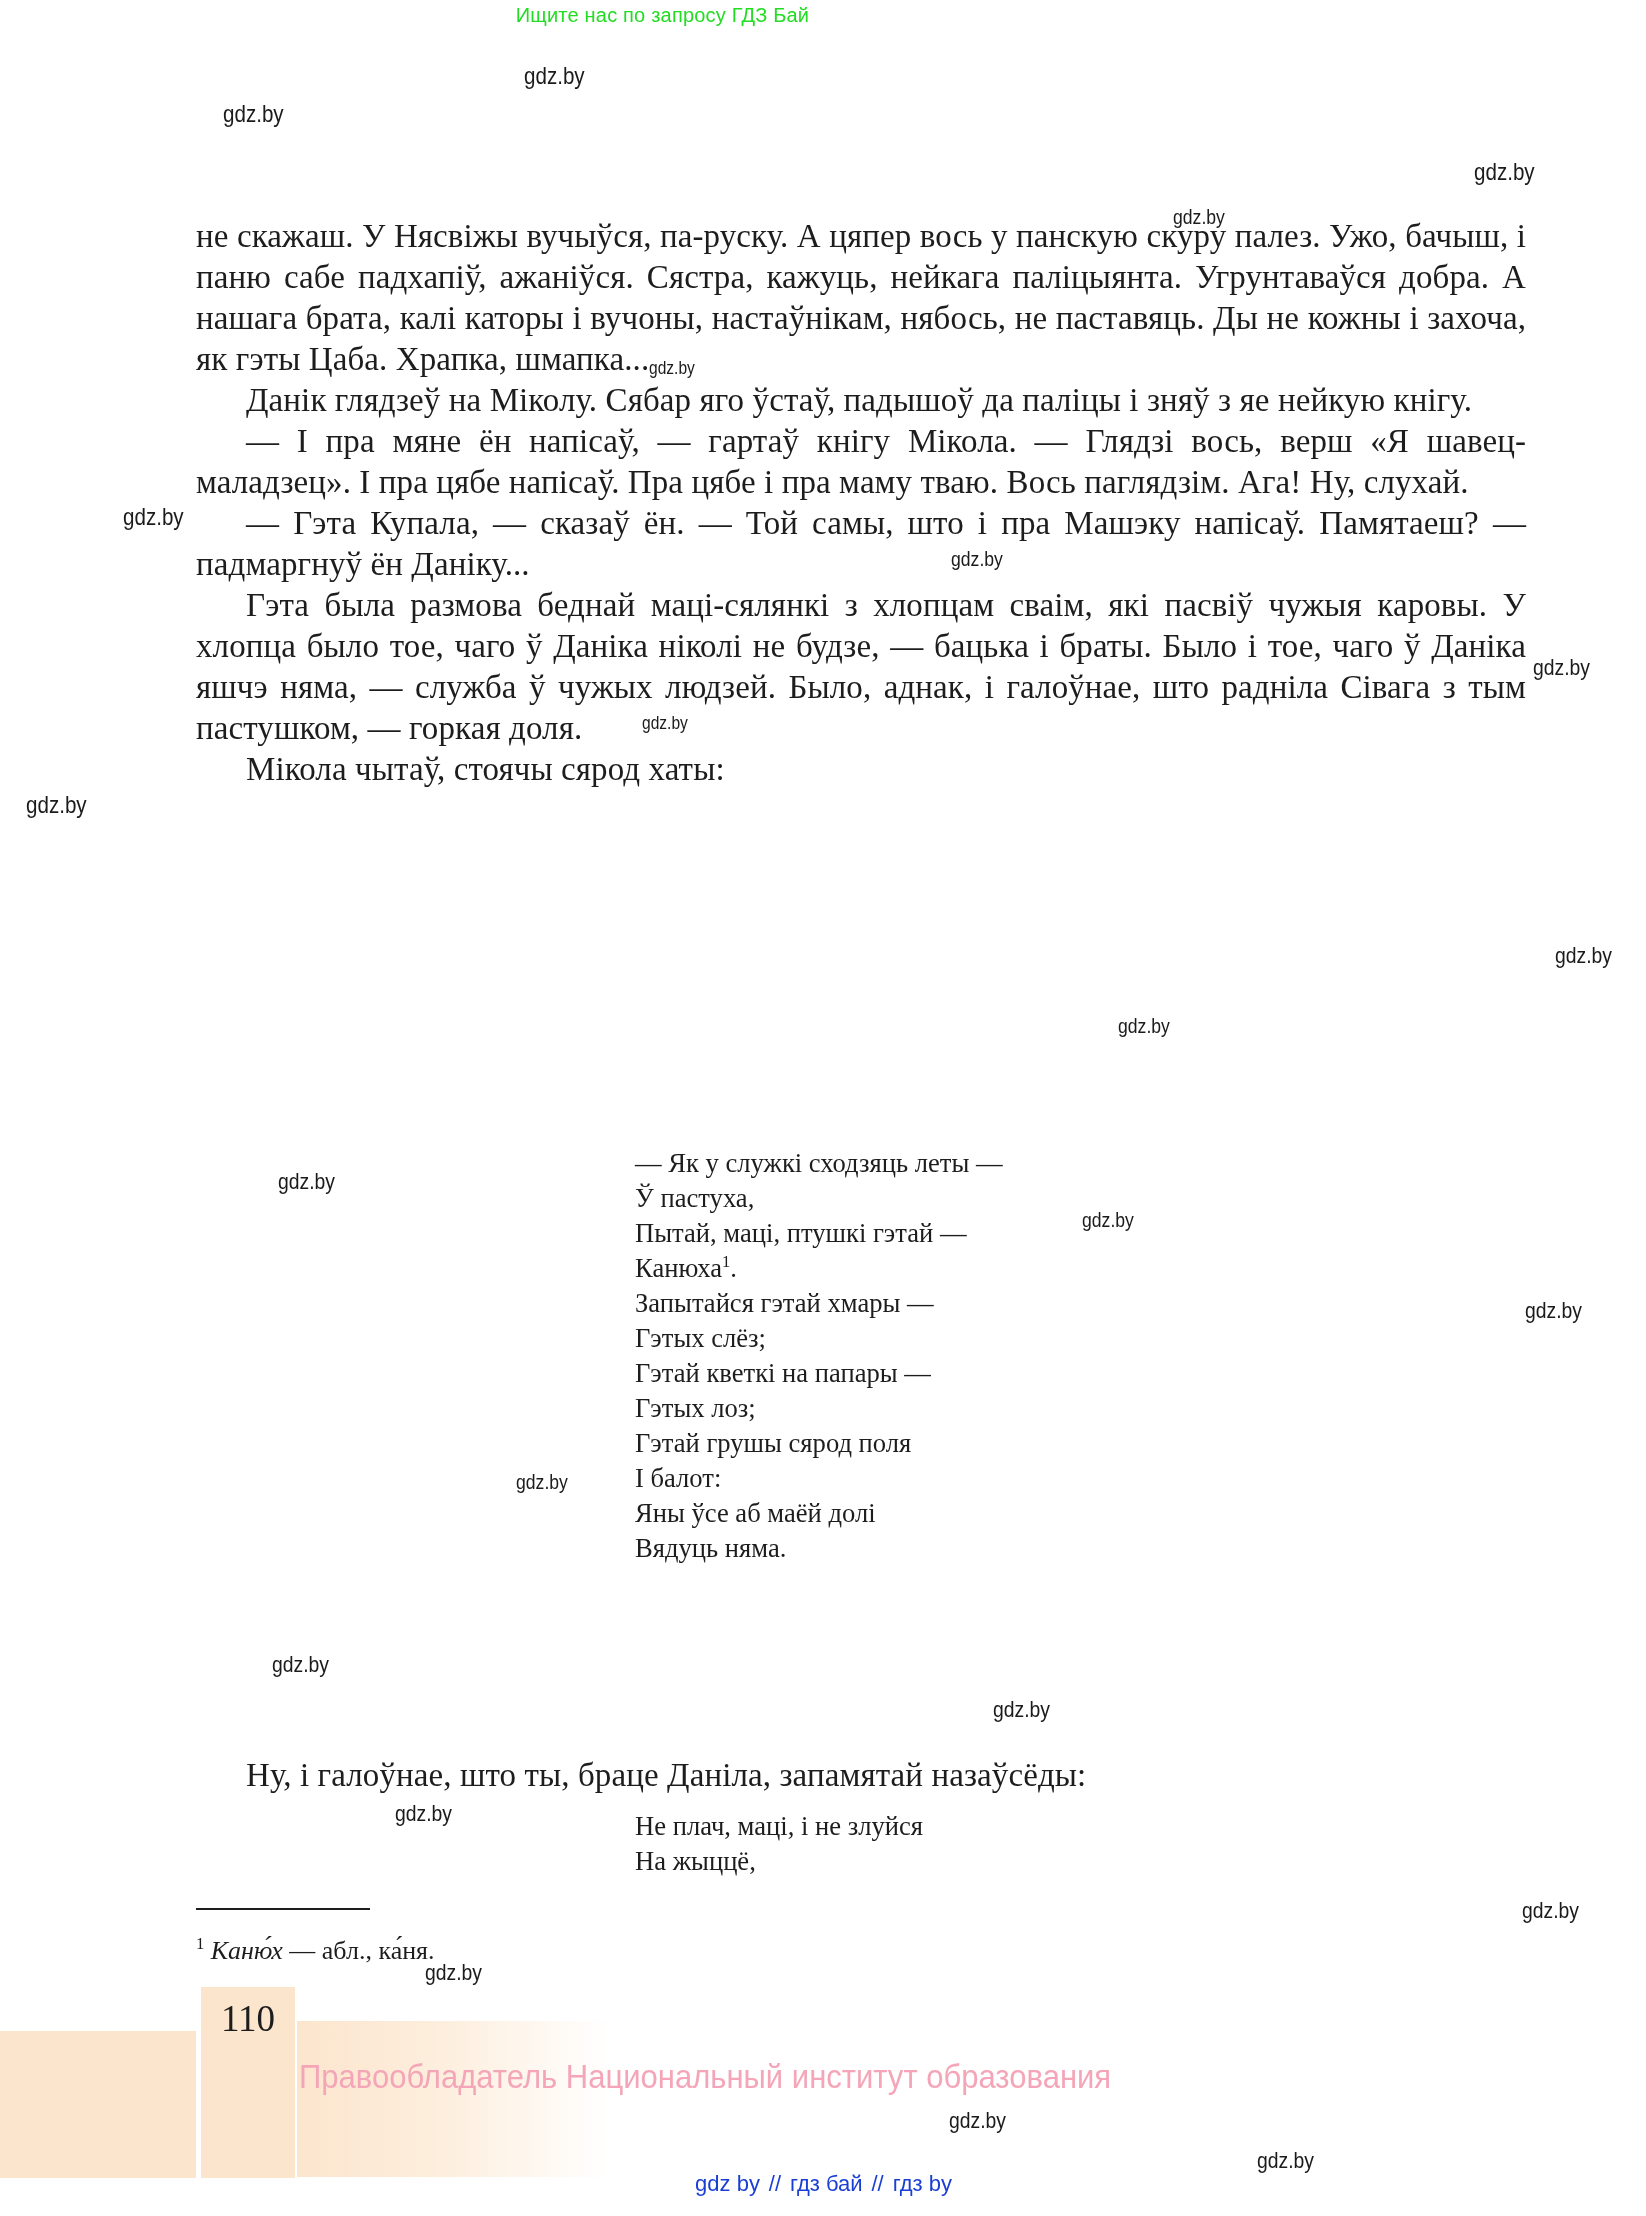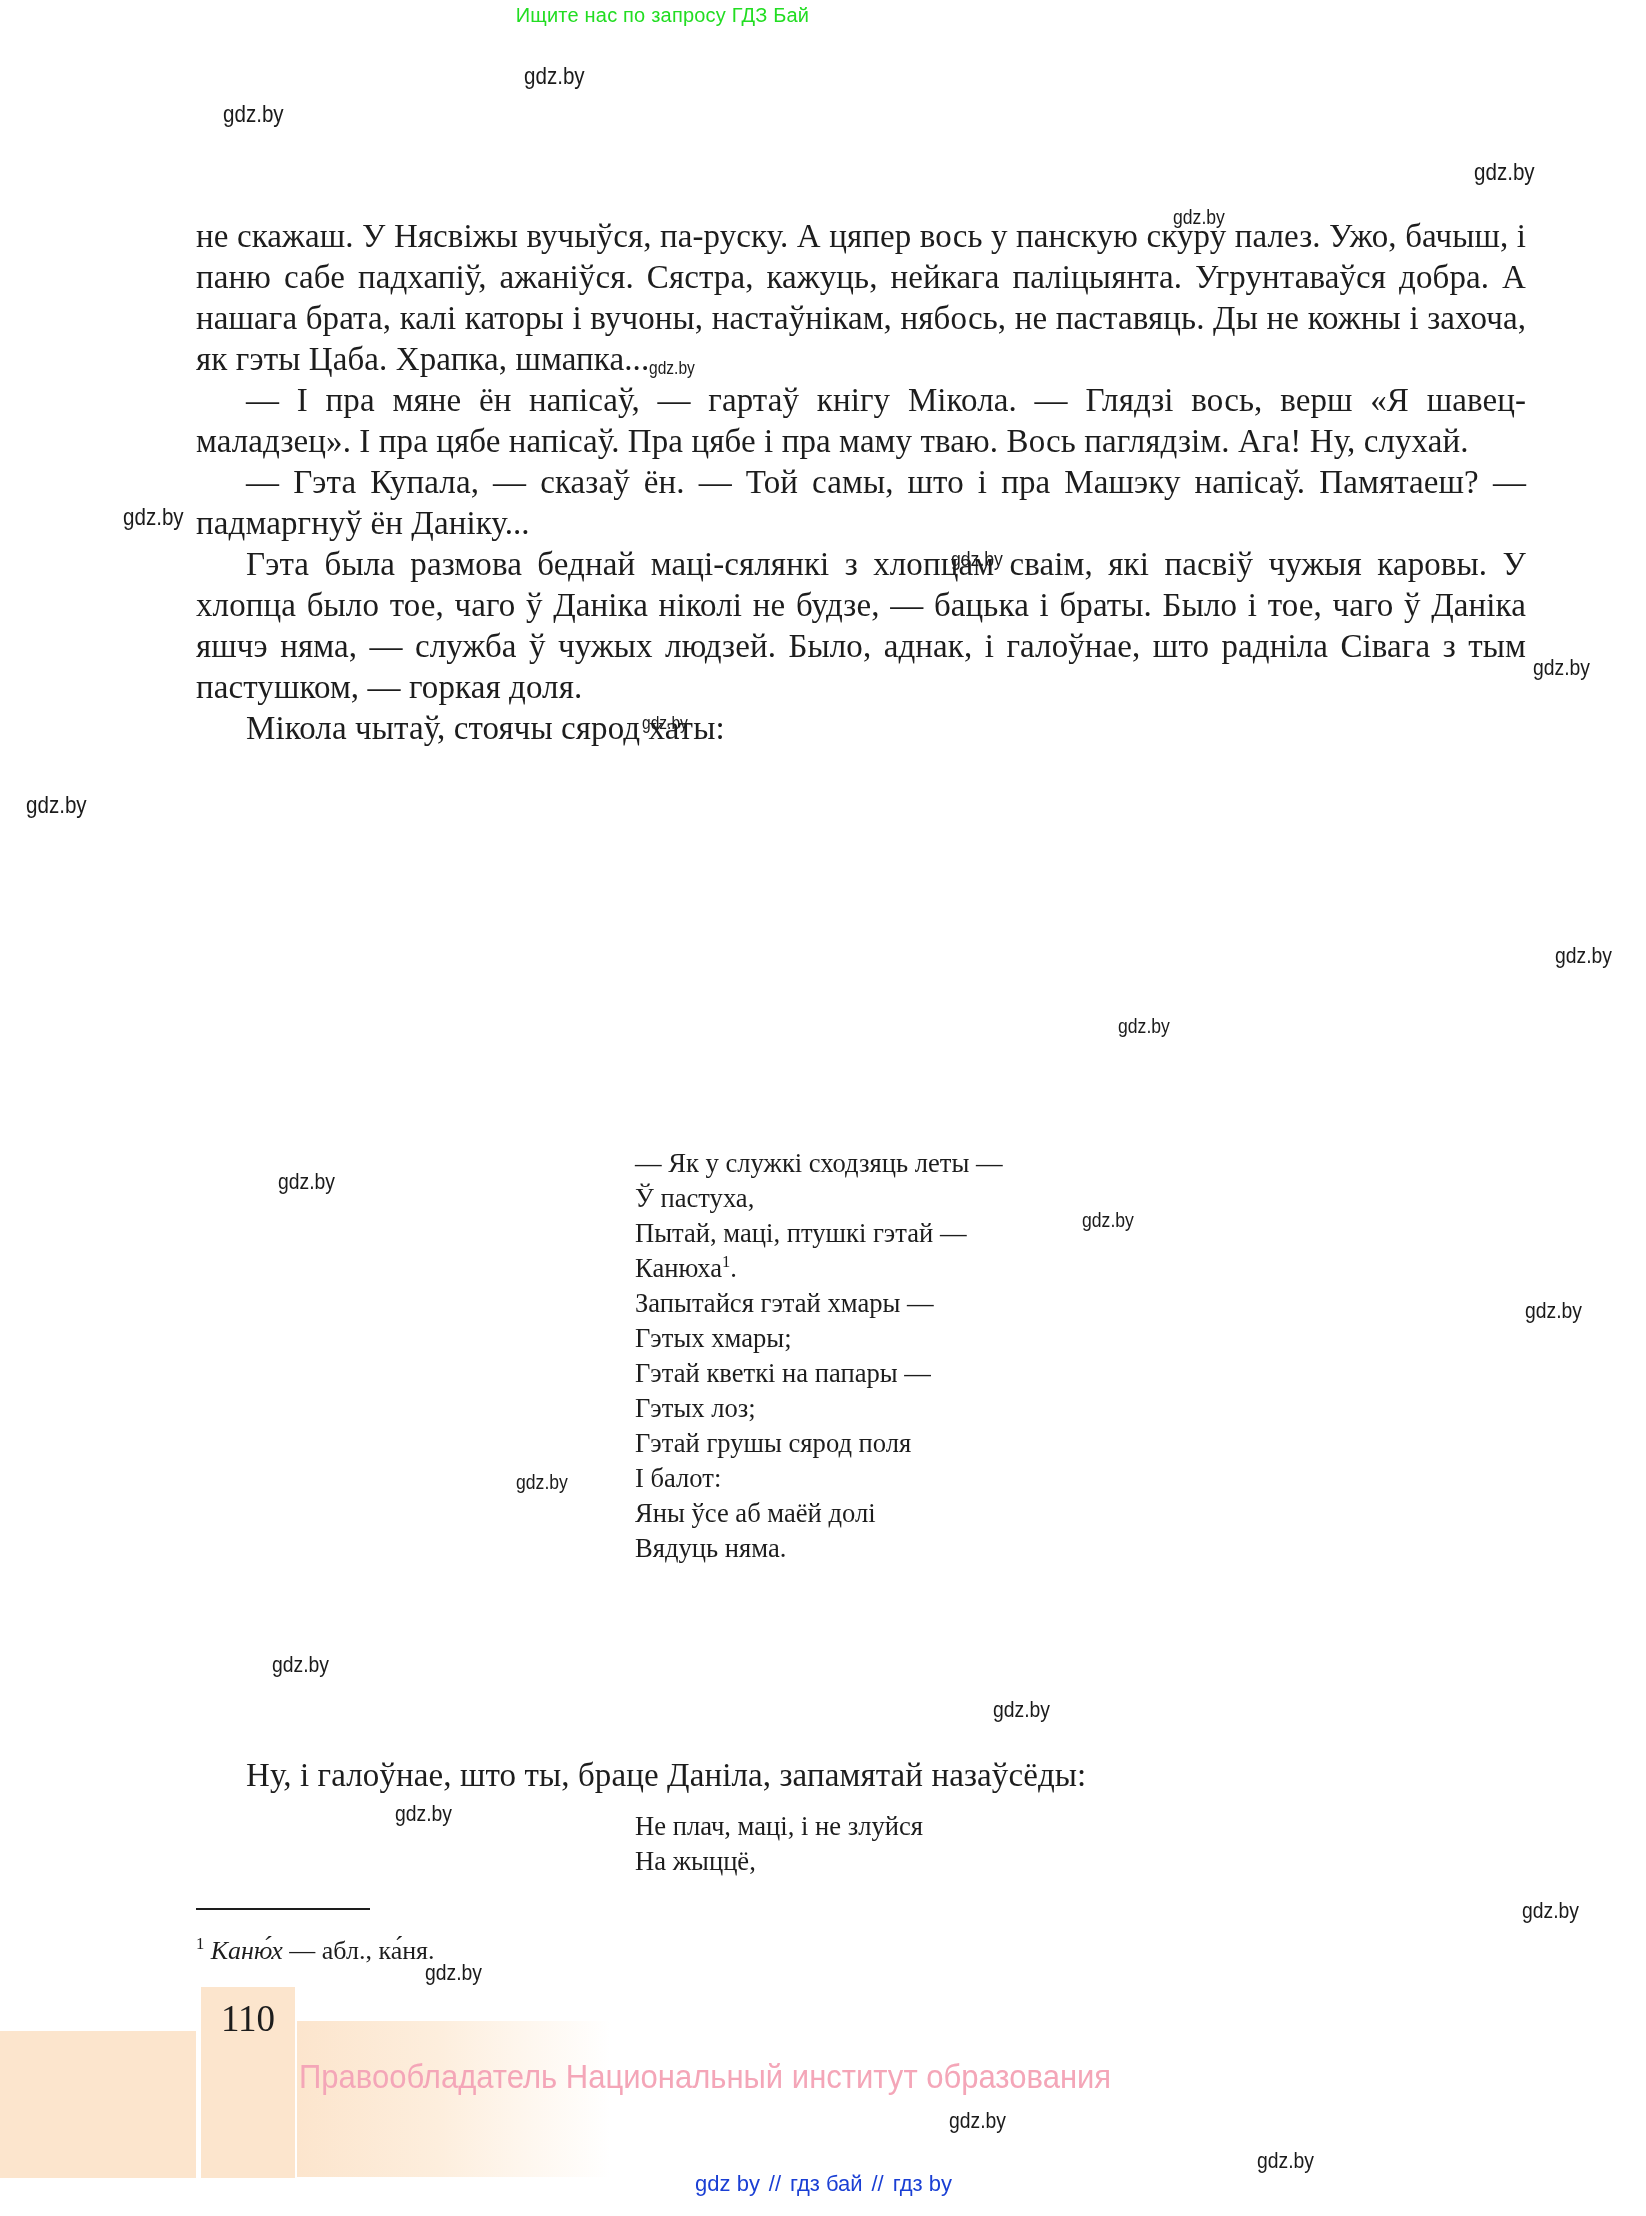--- a/index.html
+++ b/index.html
@@ -206,33 +206,34 @@
       <div class="wm" style="left: 395px; top: 1801px; font-size: 22px;">gdz.by</div>
       <div class="wm" style="left: 1522px; top: 1898px; font-size: 22px;">gdz.by</div>
       <div class="wm" style="left: 425px; top: 1960px; font-size: 22px;">gdz.by</div>
       <div class="wm" style="left: 119px; top: 2049px; font-size: 23.4px;">gdz.by</div>
       <div class="wm" style="left: 949px; top: 2108px; font-size: 22px;">gdz.by</div>
       <div class="wm" style="left: 1257px; top: 2148px; font-size: 22px;">gdz.by</div>
     </div>
 
   <div class="content">
     <p class="para noindent">не скажаш. У Нясвіжы вучыўся, па-руску. А цяпер вось у панскую скуру палез. Ужо, бачыш, і паню сабе падхапіў, ажаніўся. Сястра, кажуць, нейкага паліцыянта. Угрунтаваўся добра. А нашага брата, калі каторы і вучоны, настаўнікам, нябось, не паставяць. Ды не кожны і захоча, як гэты Цаба. Храпка, шмапка...</p>
+    <p class="para">Данік глядзеў на Міколу. Сябар яго ўстаў, падышоў да паліцы і зняў з яе нейкую кнігу.</p>
     <p class="para">— І пра мяне ён напісаў, — гартаў кнігу Мікола. — Глядзі вось, верш «Я шавец-маладзец». І пра цябе напісаў. Пра цябе і пра маму тваю. Вось паглядзім. Ага! Ну, слухай.</p>
     <p class="para">— Гэта Купала, — сказаў ён. — Той самы, што і пра Машэку напісаў. Памятаеш? — падмаргнуў ён Даніку...</p>
     <p class="para">Гэта была размова беднай маці-сялянкі з хлопцам сваім, які пасвіў чужыя каровы. У хлопца было тое, чаго ў Даніка ніколі не будзе, — бацька і браты. Было і тое, чаго ў Даніка яшчэ няма, — служба ў чужых людзей. Было, аднак, і галоўнае, што радніла Сівага з тым пастушком, — горкая доля.</p>
     <p class="para">Мікола чытаў, стоячы сярод хаты:</p>
   </div>
 
   <div class="poem" id="poem-first" style="left:607px; top:1146px;">
       <div class="vline">— Як у служкі сходзяць леты —</div>
       <div class="vline">Ў пастуха,</div>
       <div class="vline">Пытай, маці, птушкі гэтай —</div>
       <div class="vline"><span>Канюха</span><sup>1</sup><span>.</span></div>
       <div class="vline">Запытайся гэтай хмары —</div>
-      <div class="vline">Гэтых хмары;</div>
+      <div class="vline">Гэтых слёз;</div>
       <div class="vline">Гэтай кветкі на папары —</div>
       <div class="vline">Гэтых лоз;</div>
       <div class="vline">Гэтай грушы сярод поля</div>
       <div class="vline">І балот:</div>
       <div class="vline">Яны ўсе аб маёй долі</div>
       <div class="vline">Вядуць няма.</div>
     </div>
 
   <div class="content" style="top:1713px;margin-top:42px;">
     <p class="para">Ну, і галоўнае, што ты, браце Данiла, запамятай назаўсёды:</p>

